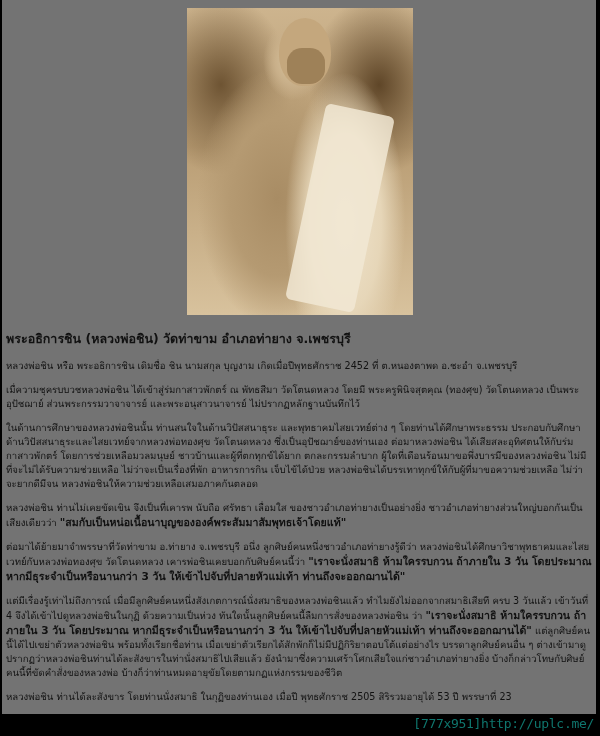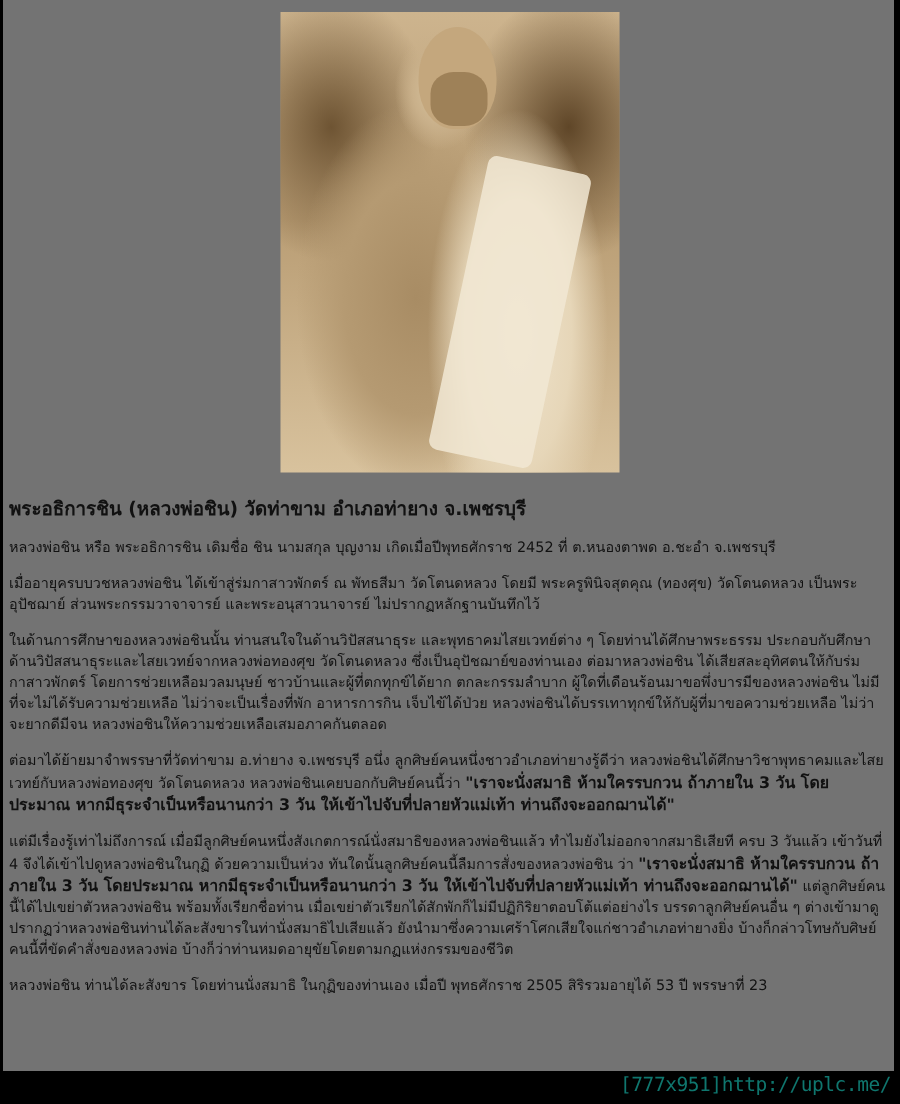--- a/index.html
+++ b/index.html
@@ -104,27 +104,30 @@
     <div class="head"></div>
     <div class="face"></div>
     <div class="robe"></div>
   </div>
 
   <div class="text">
     <div class="heading">พระอธิการชิน (หลวงพ่อชิน) วัดท่าขาม อำเภอท่ายาง จ.เพชรบุรี</div>
 
     <p class="p1">หลวงพ่อชิน หรือ พระอธิการชิน เดิมชื่อ ชิน นามสกุล บุญงาม เกิดเมื่อปีพุทธศักราช 2452 ที่ ต.หนองตาพด อ.ชะอำ จ.เพชรบุรี</p>
 
-    <p>เมื่ออายุครบบวชหลวงพ่อชิน ได้เข้าสู่ร่มกาสาวพักตร์ ณ พัทธสีมา วัดโตนดหลวง โดยมี พระครูพินิจสุตคุณ (ทองศุข) วัดโตนดหลวง เป็นพระอุปัชฌาย์ ส่วนพระกรรมวาจาจารย์ และพระอนุสาวนาจารย์ ไม่ปรากฏหลักฐานบันทึกไว้</p>
+    <p>เมื่ความชุครบบวชหลวงพ่อชิน ได้เข้าสู่ร่มกาสาวพักตร์ ณ พัทธสีมา วัดโตนดหลวง โดยมี พระครูพินิจสุตคุณ (ทองศุข) วัดโตนดหลวง เป็นพระอุปัชฌาย์ ส่วนพระกรรมวาจาจารย์ และพระอนุสาวนาจารย์ ไม่ปรากฏหลักฐานบันทึกไว้</p>
 
     <p>ในด้านการศึกษาของหลวงพ่อชินนั้น ท่านสนใจในด้านวิปัสสนาธุระ และพุทธาคมไสยเวทย์ต่าง ๆ โดยท่านได้ศึกษาพระธรรม ประกอบกับศึกษาด้านวิปัสสนาธุระและไสยเวทย์จากหลวงพ่อทองศุข วัดโตนดหลวง ซึ่งเป็นอุปัชฌาย์ของท่านเอง ต่อมาหลวงพ่อชิน ได้เสียสละอุทิศตนให้กับร่มกาสาวพักตร์ โดยการช่วยเหลือมวลมนุษย์ ชาวบ้านและผู้ที่ตกทุกข์ได้ยาก ตกละกรรมลำบาก ผู้ใดที่เดือนร้อนมาขอพึ่งบารมีของหลวงพ่อชิน ไม่มีที่จะไม่ได้รับความช่วยเหลือ ไม่ว่าจะเป็นเรื่องที่พัก อาหารการกิน เจ็บไข้ได้ป่วย หลวงพ่อชินได้บรรเทาทุกข์ให้กับผู้ที่มาขอความช่วยเหลือ ไม่ว่าจะยากดีมีจน หลวงพ่อชินให้ความช่วยเหลือเสมอภาคกันตลอด</p>
 
+    <p>
+      <span>หลวงพ่อชิน ท่านไม่เคยขัดเขิน จึงเป็นที่เคารพ นับถือ ศรัทธา เลื่อมใส ของชาวอำเภอท่ายางเป็นอย่างยิ่ง ชาวอำเภอท่ายางส่วนใหญ่บอกกันเป็นเสียงเดียวว่า </span><b class="big">"สมกับเป็นหน่อเนื้อนาบุญขององค์พระสัมมาสัมพุทธเจ้าโดยแท้"</b>
+    </p>
 
     <p>
-      <span>ต่อมาได้ย้ายมาจำพรรษาที่วัดท่าขาม อ.ท่ายาง จ.เพชรบุรี อนึ่ง ลูกศิษย์คนหนึ่งชาวอำเภอท่ายางรู้ดีว่า หลวงพ่อชินได้ศึกษาวิชาพุทธาคมและไสยเวทย์กับหลวงพ่อทองศุข วัดโตนดหลวง หลวงพ่อชินเคยบอกกับศิษย์คนนี้ว่า </span><b class="big">"เราจะนั่งสมาธิ ห้ามใครรบกวน ถ้าภายใน 3 วัน โดยประมาณ หากมีธุระจำเป็นหรือนานกว่า 3 วัน ให้เข้าไปจับที่ปลายหัวแม่เท้า ท่านถึงจะออกฌานได้"</b>
+      <span>ต่อมาได้ย้ายมาจำพรรษาที่วัดท่าขาม อ.ท่ายาง จ.เพชรบุรี อนึ่ง ลูกศิษย์คนหนึ่งชาวอำเภอท่ายางรู้ดีว่า หลวงพ่อชินได้ศึกษาวิชาพุทธาคมและไสยเวทย์กับหลวงพ่อทองศุข วัดโตนดหลวง เคารพ่อชินเคยบอกกับศิษย์คนนี้ว่า </span><b class="big">"เราจะนั่งสมาธิ ห้ามใครรบกวน ถ้าภายใน 3 วัน โดยประมาณ หากมีธุระจำเป็นหรือนานกว่า 3 วัน ให้เข้าไปจับที่ปลายหัวแม่เท้า ท่านถึงจะออกฌานได้"</b>
     </p>
 
     <p>
       <span>แต่มีเรื่องรู้เท่าไม่ถึงการณ์ เมื่อมีลูกศิษย์คนหนึ่งสังเกตการณ์นั่งสมาธิของหลวงพ่อชินแล้ว ทำไมยังไม่ออกจากสมาธิเสียที ครบ 3 วันแล้ว เข้าวันที่ 4 จึงได้เข้าไปดูหลวงพ่อชินในกุฏิ ด้วยความเป็นห่วง ทันใดนั้นลูกศิษย์คนนี้ลืมการสั่งของหลวงพ่อชิน ว่า </span><b class="big">"เราจะนั่งสมาธิ ห้ามใครรบกวน ถ้าภายใน 3 วัน โดยประมาณ หากมีธุระจำเป็นหรือนานกว่า 3 วัน ให้เข้าไปจับที่ปลายหัวแม่เท้า ท่านถึงจะออกฌานได้"</b><span> แต่ลูกศิษย์คนนี้ได้ไปเขย่าตัวหลวงพ่อชิน พร้อมทั้งเรียกชื่อท่าน เมื่อเขย่าตัวเรียกได้สักพักก็ไม่มีปฏิกิริยาตอบโต้แต่อย่างไร บรรดาลูกศิษย์คนอื่น ๆ ต่างเข้ามาดูปรากฏว่าหลวงพ่อชินท่านได้ละสังขารในท่านั่งสมาธิไปเสียแล้ว ยังนำมาซึ่งความเศร้าโศกเสียใจแก่ชาวอำเภอท่ายางยิ่ง บ้างก็กล่าวโทษกับศิษย์คนนี้ที่ขัดคำสั่งของหลวงพ่อ บ้างก็ว่าท่านหมดอายุขัยโดยตามกฏแห่งกรรมของชีวิต</span>
     </p>
 
     <p>หลวงพ่อชิน ท่านได้ละสังขาร โดยท่านนั่งสมาธิ ในกุฏิของท่านเอง เมื่อปี พุทธศักราช 2505 สิริรวมอายุได้ 53 ปี พรรษาที่ 23</p>
   </div>
 </div>
 

